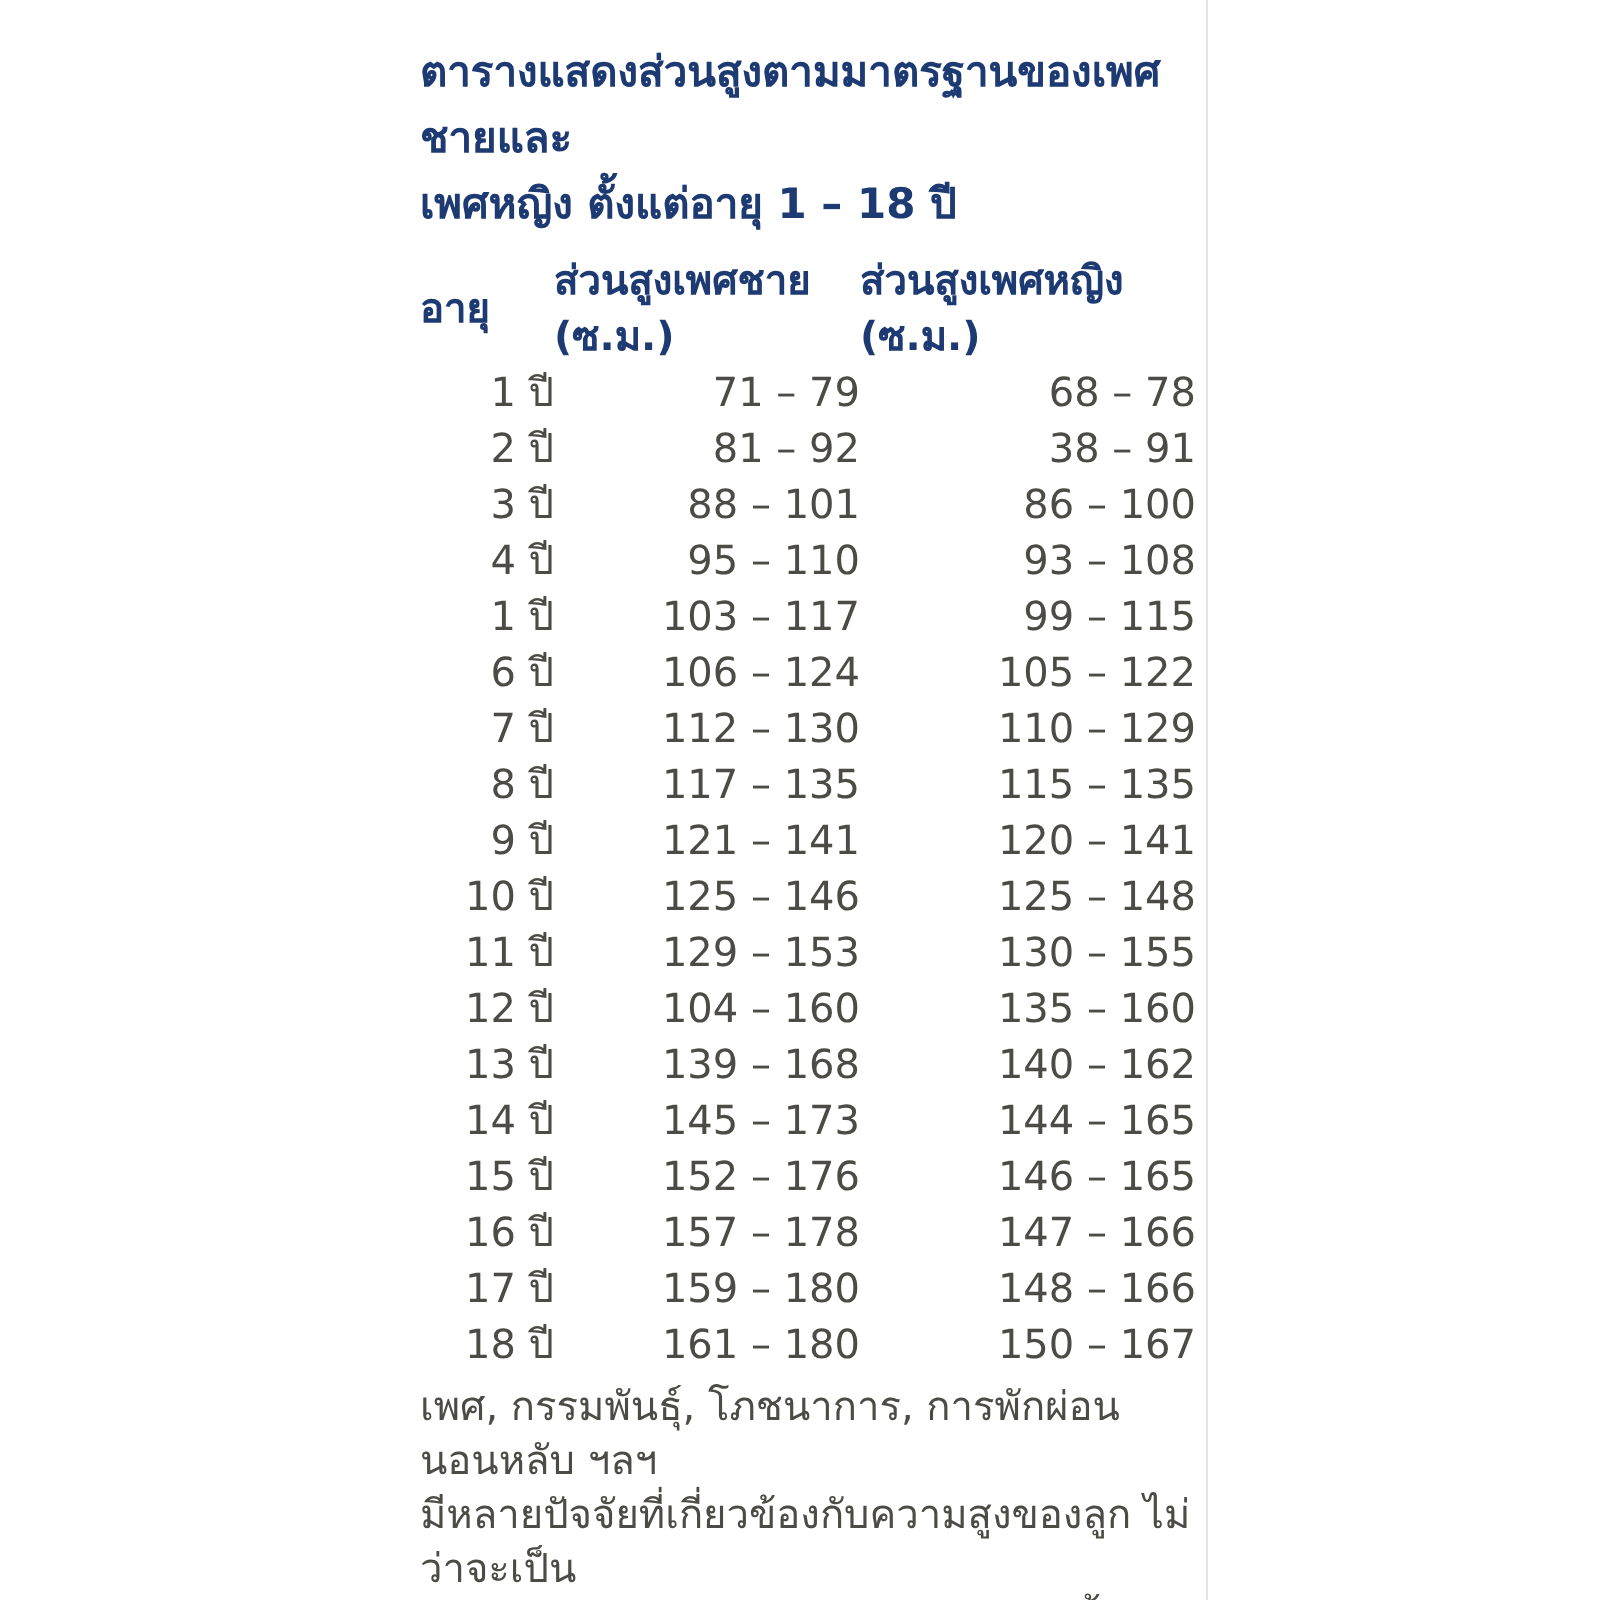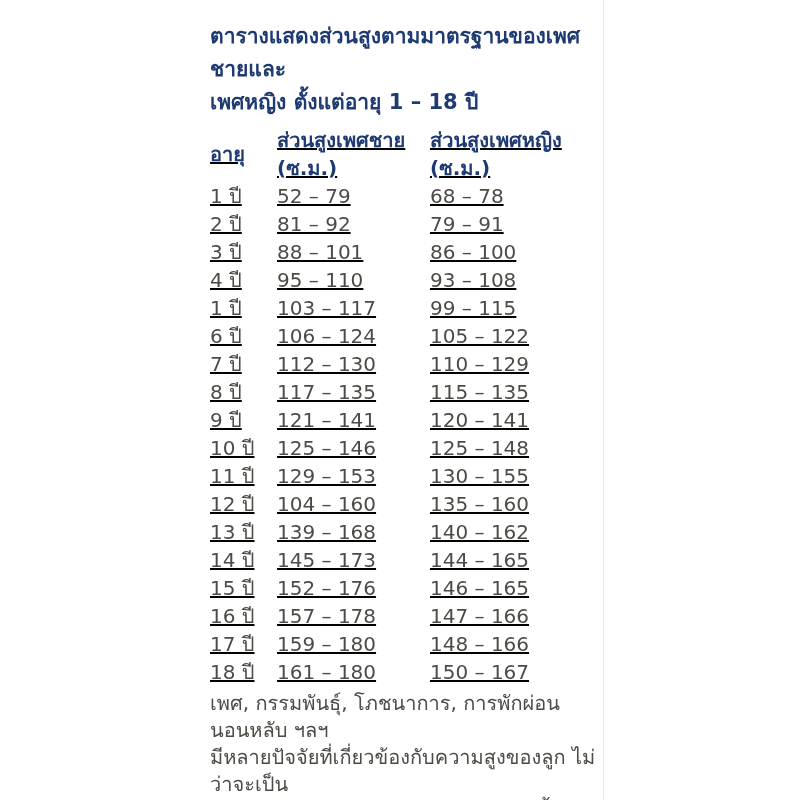--- a/index.html
+++ b/index.html
@@ -37,39 +37,38 @@
     margin: 0 0 7px 0;
     font-size: 21px;
     font-weight: bold;
     color: #1e3a73;
     line-height: 33px;
   }
   table.height-table {
     border-collapse: collapse;
     table-layout: fixed;
     width: 388px;
-    text-decoration: underline;
   }
   table.height-table col.col-age    { width: 67px; }
   table.height-table col.col-male   { width: 153px; }
   table.height-table col.col-female { width: 168px; }
   table.height-table th {
     font-size: 20px;
     font-weight: bold;
     color: #1e3a73;
     text-align: left;
     padding: 0;
     line-height: 28px;
     vertical-align: middle;
   }
   table.height-table td {
     font-size: 20px;
     font-weight: normal;
     color: #4c4b45;
-    text-align: left;
+    text-align: right;
     padding: 0;
     line-height: 28px;
     vertical-align: top;
     white-space: nowrap;
   }
   .footer-note {
     margin: 4px 0 0 0;
     font-size: 20px;
     color: #4c4b45;
     line-height: 27px;
@@ -94,28 +93,28 @@
         <tr>
           <th>อายุ</th>
           <th><span>ส่วนสูงเพศชาย</span><br><span>(ซ.ม.)</span></th>
           <th><span>ส่วนสูงเพศหญิง</span><br><span>(ซ.ม.)</span></th>
         </tr>
       </thead>
       <tbody>
 
           <tr>
             <td>1 ปี</td>
-            <td>52 – 79</td>
+            <td>71 – 79</td>
             <td>68 – 78</td>
           </tr>
 
           <tr>
             <td>2 ปี</td>
             <td>81 – 92</td>
-            <td>79 – 91</td>
+            <td>38 – 91</td>
           </tr>
 
           <tr>
             <td>3 ปี</td>
             <td>88 – 101</td>
             <td>86 – 100</td>
           </tr>
 
           <tr>
             <td>4 ปี</td>

